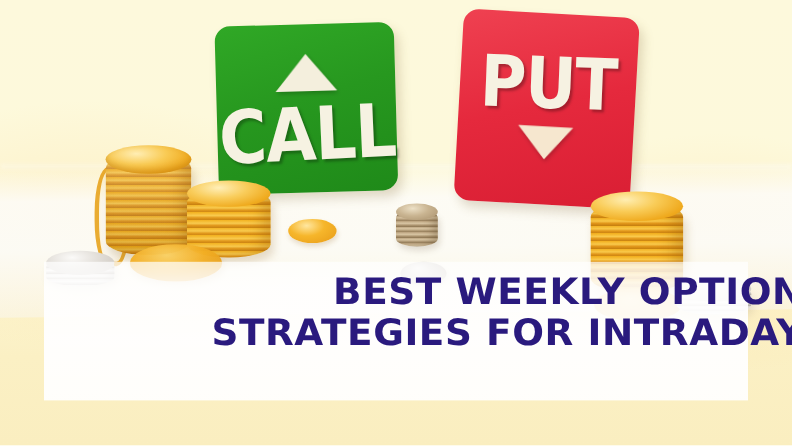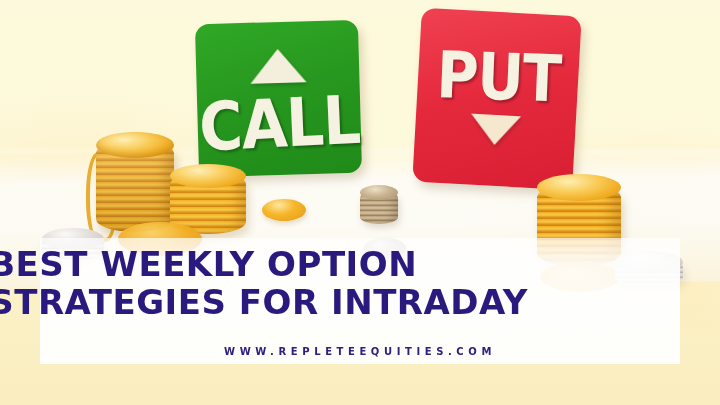--- a/index.html
+++ b/index.html
@@ -278,21 +278,21 @@
         rgba(255,255,255,0.72) 0%,
         rgba(255,255,255,0.90) 18%,
         rgba(255,255,255,0.96) 55%,
         rgba(255,255,255,0.93) 100%);
   }
 
   .title-block {
     position: absolute;
     left: 0; right: 0;
     top: 246px;
-    text-align: left;
+    text-align: right;
   }
   .title-line {
     font-family: "DejaVu Sans", sans-serif;
     font-weight: bold;
     font-size: 33px;
     line-height: 38px;
     letter-spacing: 0.5px;
     color: #2a1a7e;
     transform: scaleX(1.03);
   }
@@ -351,15 +351,14 @@
   <div class="disc silver-stack-right"></div>
   <div class="disc silver-stack-right-top"></div>
 
   <div class="text-panel"></div>
 
   <div class="title-block">
     <div class="title-line">BEST WEEKLY OPTION</div>
     <div class="title-line">STRATEGIES FOR INTRADAY</div>
   </div>
 
-  <div class="subtitle">WWW.REPLETEEQUITIES.COM</div>
 
 </div>
 
 </body></html>

